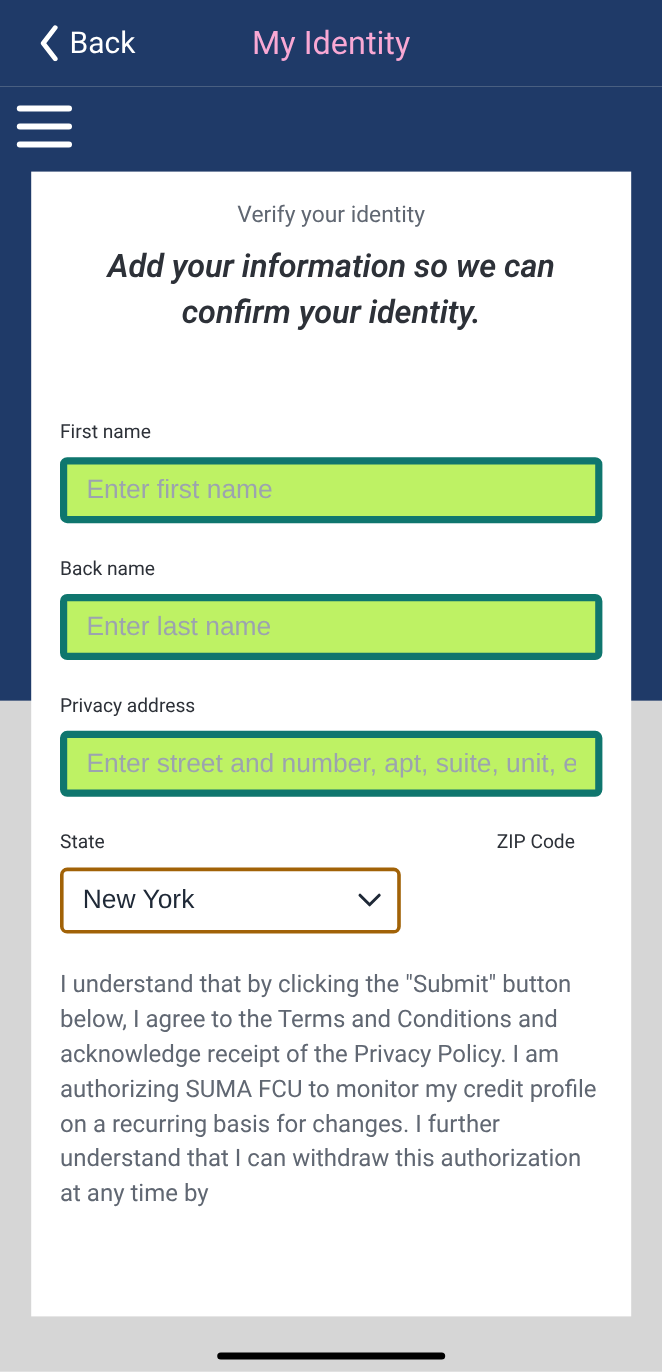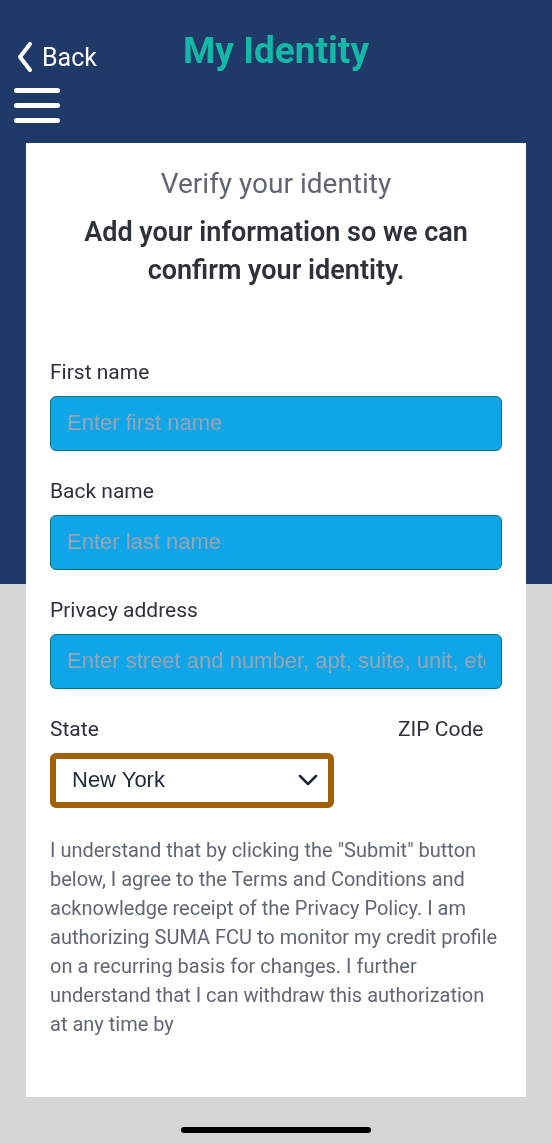--- a/index.html
+++ b/index.html
@@ -12,43 +12,43 @@
       width: 552px;
       height: 1143px;
       background: #d6d6d6;
       position: relative;
       overflow: hidden;
     }
     .header-bar {
       background: #1f3a68;
       height: 72px;
       display: flex;
-      align-items: flex-end;
-      padding: 0 16px;
+      align-items: center;
+      padding: 0 32px;
       position: relative;
     }
     .back-button {
       display: flex;
       align-items: center;
       color: #ffffff;
       font-size: 25px;
       cursor: pointer;
     }
     .back-chevron {
       width: 18px;
       height: 30px;
       margin-right: 8px;
     }
     .header-title {
       position: absolute;
       left: 50%;
       transform: translateX(-50%);
-      color: #14b8a6;
-      font-size: 37px;
-      font-weight: 700;
+      color: #f9a8d4;
+      font-size: 27px;
+      font-weight: 400;
     }
     .subheader-area {
       background: #1f3a68;
       height: 512px;
       position: absolute;
       top: 72px;
       left: 0;
       right: 0;
     }
     .hamburger {
@@ -80,74 +80,75 @@
       top: 143px;
       left: 26px;
       right: 26px;
       bottom: 46px;
       padding: 24px 24px 0 24px;
       overflow: hidden;
     }
     .subtitle {
       text-align: center;
       color: #606772;
-      font-size: 28px;
+      font-size: 19px;
       margin-bottom: 14px;
     }
     .heading {
       text-align: center;
       color: #2d3138;
       font-size: 27px;
       font-weight: 600;
       line-height: 1.4;
       margin-bottom: 70px;
       padding: 0 8px;
+      font-style: italic;
     }
     .field-group {
       margin-bottom: 28px;
     }
     .field-label {
       color: #2d3138;
-      font-size: 21px;
+      font-size: 16px;
       margin-bottom: 12px;
       display: block;
     }
     .text-input {
       width: 100%;
       height: 55px;
-      border: 1px solid #0f766e;
+      border: 6px solid #0f766e;
       border-radius: 6px;
       padding: 15px 16px;
       font-size: 22px;
       color: #1f2937;
-      background: #0ea5e9;
+      background: #bef264;
     }
     .text-input::placeholder {
       color: #9ca3af;
     }
     .row {
       display: flex;
-      gap: 24px;
+      gap: 40px;
       margin-bottom: 28px;
     }
     .col-state {
       flex: 0 0 284px;
     }
     .col-zip {
       flex: 1;
       margin-left: 40px;
     }
     .select-wrapper {
       position: relative;
       width: 100%;
     }
     .select-input {
       width: 100%;
       height: 55px;
-      border: 6px solid #a16207;
+      border: 3px solid #a16207;
       border-radius: 6px;
       padding: 0 44px 0 16px;
       font-size: 22px;
       color: #1f2937;
       background: #ffffff;
       appearance: none;
       cursor: pointer;
       text-align: left;
       display: flex;
       align-items: center;

